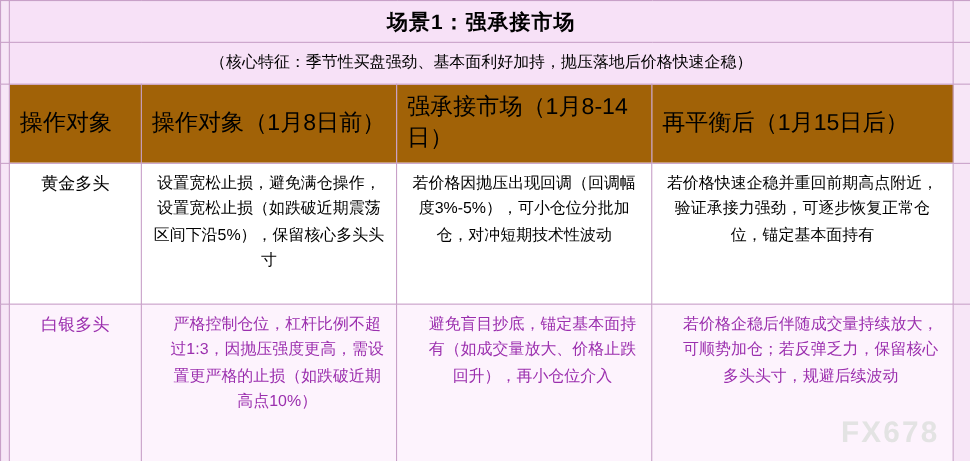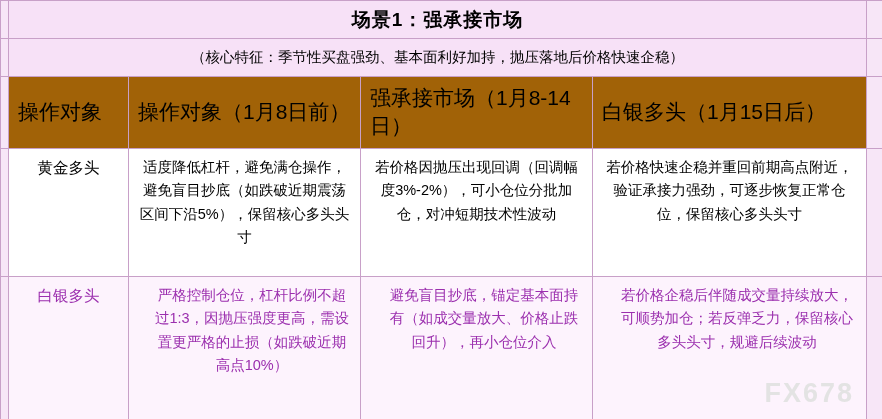--- a/index.html
+++ b/index.html
@@ -131,29 +131,29 @@
       <tr style="height:38px;">
         <td class="edge"></td>
         <td class="subtitle-cell" colspan="4">（核心特征：季节性买盘强劲、基本面利好加持，抛压落地后价格快速企稳）</td>
         <td class="edge"></td>
       </tr>
       <tr style="height:48px;">
         <td class="edge"></td>
         <td class="header-cell">操作对象</td>
         <td class="header-cell">操作对象（1月8日前）</td>
         <td class="header-cell">强承接市场（1月8-14日）</td>
-        <td class="header-cell">白银多头（1月15日后）</td>
+        <td class="header-cell">再平衡后（1月15日后）</td>
         <td class="edge"></td>
       </tr>
       <tr class="row-gold" style="height:128px;text-align:center;">
         <td class="edge"></td>
         <td class="label-cell">黄金多头</td>
-        <td class="body-cell">适度降低杠杆，避免满仓操作，避免盲目抄底（如跌破近期震荡区间下沿5%），保留核心多头头寸</td>
-        <td class="body-cell">若价格因抛压出现回调（回调幅度3%-2%），可小仓位分批加仓，对冲短期技术性波动</td>
-        <td class="body-cell">若价格快速企稳并重回前期高点附近，验证承接力强劲，可逐步恢复正常仓位，保留核心多头头寸</td>
+        <td class="body-cell">设置宽松止损，避免满仓操作，设置宽松止损（如跌破近期震荡区间下沿5%），保留核心多头头寸</td>
+        <td class="body-cell">若价格因抛压出现回调（回调幅度3%-5%），可小仓位分批加仓，对冲短期技术性波动</td>
+        <td class="body-cell">若价格快速企稳并重回前期高点附近，验证承接力强劲，可逐步恢复正常仓位，锚定基本面持有</td>
         <td class="edge"></td>
       </tr>
       <tr class="row-silver" style="height:167px;text-align:center;">
         <td class="edge"></td>
         <td class="label-cell">白银多头</td>
         <td class="body-cell">严格控制仓位，杠杆比例不超过1:3，因抛压强度更高，需设置更严格的止损（如跌破近期高点10%）</td>
         <td class="body-cell">避免盲目抄底，锚定基本面持有（如成交量放大、价格止跌回升），再小仓位介入</td>
         <td class="body-cell">若价格企稳后伴随成交量持续放大，可顺势加仓；若反弹乏力，保留核心多头头寸，规避后续波动</td>
         <td class="edge"></td>
       </tr>

